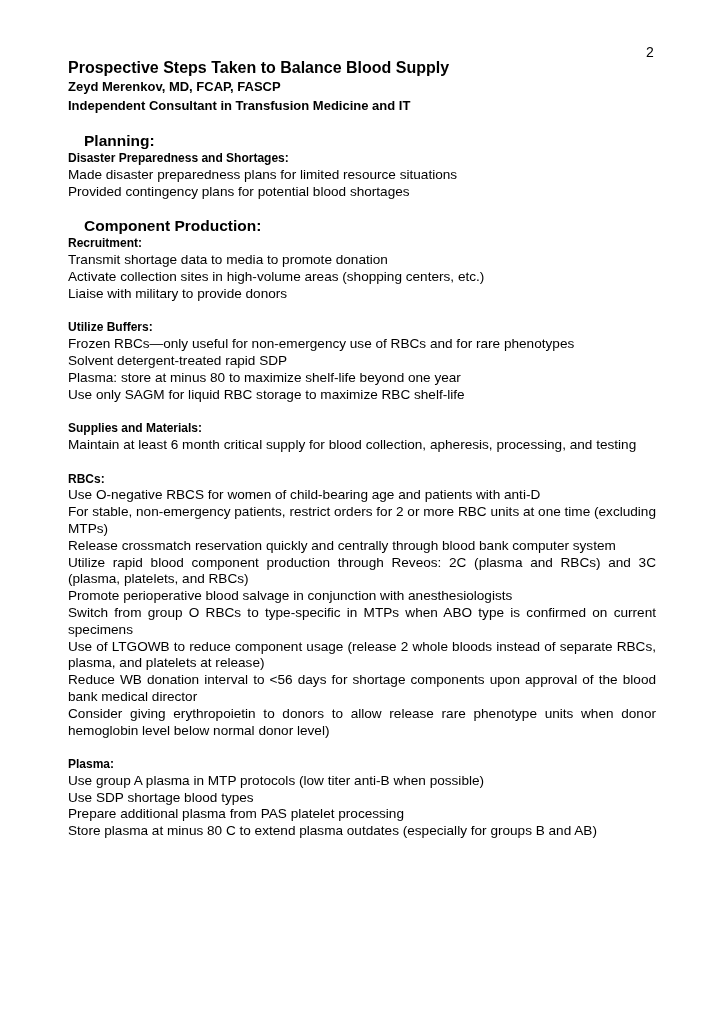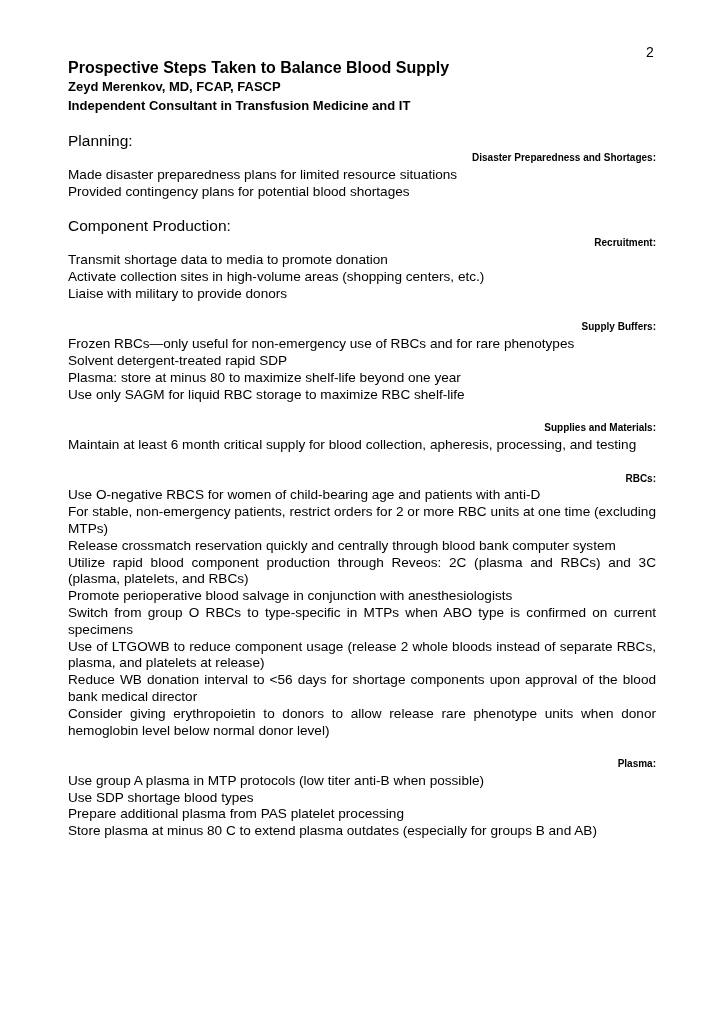--- a/index.html
+++ b/index.html
@@ -2,22 +2,22 @@
 <html><head>
   <meta charset="utf-8">
   <style>
     html, body { margin: 0; padding: 0; background: #ffffff; }
     body { width: 724px; height: 1024px; position: relative; overflow: hidden;
            font-family: "Liberation Sans", sans-serif; color: #000; }
     .page-num { position: absolute; top: 44px; left: 646px; font-size: 14px; }
     .content { position: absolute; left: 68px; top: 58px; width: 588px; }
     .title { font-weight: bold; font-size: 16px; line-height: 19px; }
     .sub { font-weight: bold; font-size: 13px; line-height: 19px; }
-    .section { font-weight: normal; font-size: 15.5px; line-height: 18px; margin-top: 16px; }
-    .subsection { font-weight: bold; font-size: 10px; line-height: 16.8px; text-align: right; }
+    .section { font-weight: bold; font-size: 15.5px; line-height: 18px; margin-top: 16px; margin-left: 16px; }
+    .subsection { font-weight: bold; font-size: 12px; line-height: 16.8px; }
     .subsection.gap { margin-top: 16.8px; }
     .item { font-size: 13.6px; line-height: 16.8px; text-align: justify; text-align-last: left; }
   </style>
 </head>
 <body>
 
 <div class="page-num">2</div>
 
 <div class="content">
   <div class="title">Prospective Steps Taken to Balance Blood Supply</div>
@@ -29,21 +29,21 @@
   <div class="item">Made disaster preparedness plans for limited resource situations</div>
   <div class="item">Provided contingency plans for potential blood shortages</div>
 
   <div class="section" style="margin-top:17px">Component Production:</div>
 
   <div class="subsection">Recruitment:</div>
   <div class="item">Transmit shortage data to media to promote donation</div>
   <div class="item">Activate collection sites in high-volume areas (shopping centers, etc.)</div>
   <div class="item">Liaise with military to provide donors</div>
 
-  <div class="subsection gap">Supply Buffers:</div>
+  <div class="subsection gap">Utilize Buffers:</div>
   <div class="item">Frozen RBCs—only useful for non-emergency use of RBCs and for rare phenotypes</div>
   <div class="item">Solvent detergent-treated rapid SDP</div>
   <div class="item">Plasma:  store at minus 80 to maximize shelf-life beyond one year</div>
   <div class="item">Use only SAGM for liquid RBC storage to maximize RBC shelf-life</div>
 
   <div class="subsection gap">Supplies and Materials:</div>
   <div class="item">Maintain at least 6 month critical supply for blood collection, apheresis, processing, and testing</div>
 
   <div class="subsection gap">RBCs:</div>
   <div class="item">Use O-negative RBCS for women of child-bearing age and patients with anti-D</div>

